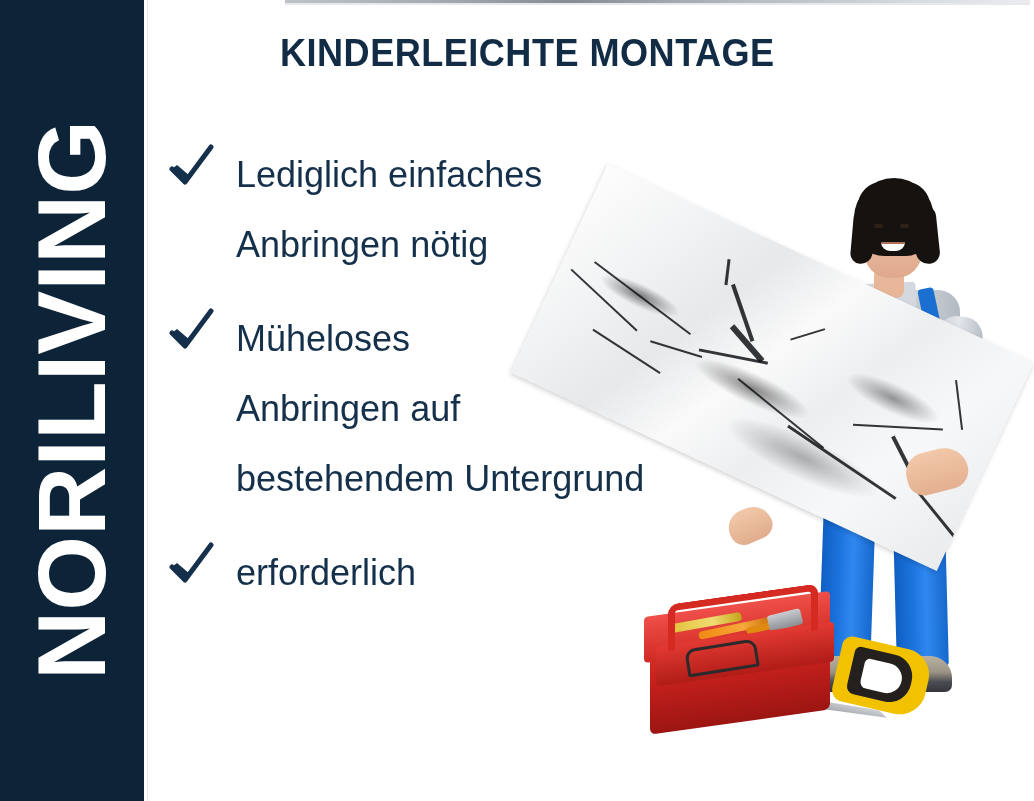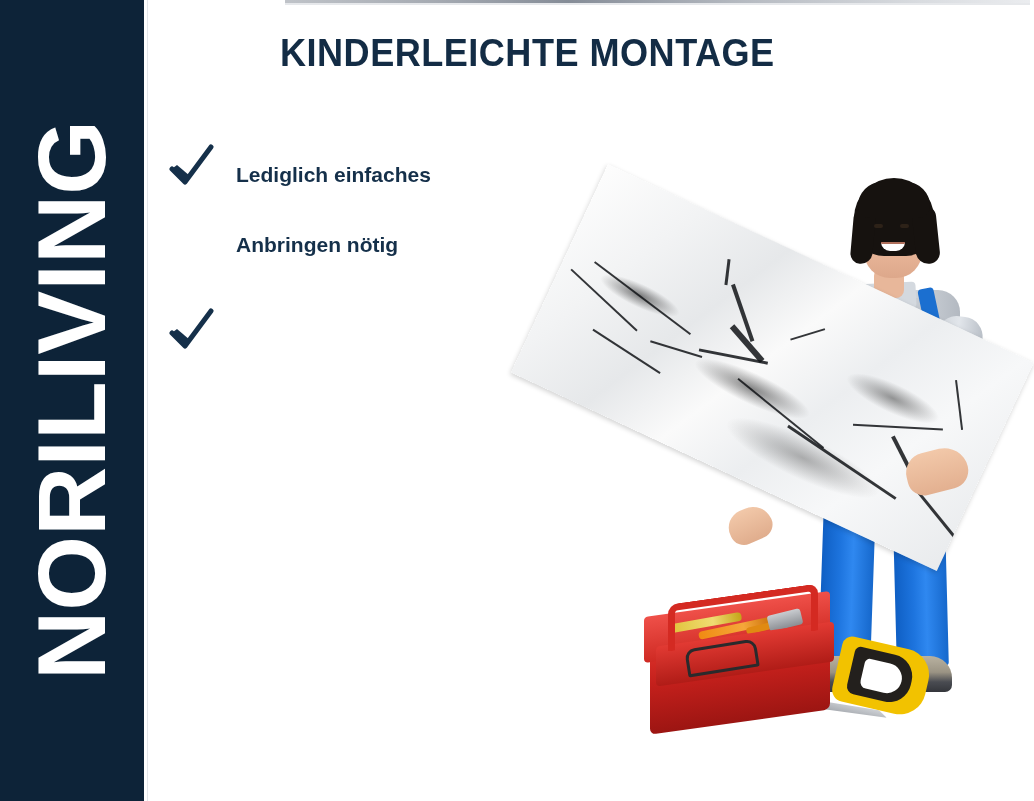--- a/index.html
+++ b/index.html
@@ -101,22 +101,22 @@
   }
   .tick {
     position: absolute;
     left: 0;
     top: 4px;
     width: 46px;
     height: 46px;
   }
   .bullet-text {
     margin-left: 68px;
-    font-size: 21px;
-    font-weight: 700;
+    font-size: 36px;
+    font-weight: 400;
     color: #15304a;
     line-height: 70px;
     font-family: "Liberation Sans", sans-serif;
   }
   .bullet-line { display: block; white-space: nowrap; }
 
   
   .photo {
     position: absolute;
     left: 600px;
@@ -348,29 +348,43 @@
           <path d="M4 25 L17 38 L43 3" fill="none" stroke="#15304a" stroke-width="5" stroke-linecap="round" stroke-linejoin="round"></path>
           <path d="M5 24 L17 39 L22 32 L9 21 Z" fill="#15304a"></path>
         </svg>
       </span>
       <div class="bullet-text">
         <span class="bullet-line">Lediglich einfaches</span>
         <span class="bullet-line">Anbringen nötig</span>
       </div>
     </div>
 
+    <div class="bullet" style="margin-bottom:24px;">
+      <span class="tick">
+        <svg viewBox="0 0 46 46" width="46" height="46" aria-hidden="true">
+          <path d="M4 25 L17 38 L43 3" fill="none" stroke="#15304a" stroke-width="5" stroke-linecap="round" stroke-linejoin="round"></path>
+          <path d="M5 24 L17 39 L22 32 L9 21 Z" fill="#15304a"></path>
+        </svg>
+      </span>
+      <div class="bullet-text">
+        <span class="bullet-line">Müheloses</span>
+        <span class="bullet-line">Anbringen auf</span>
+        <span class="bullet-line">bestehendem Untergrund</span>
+      </div>
+    </div>
 
     <div class="bullet">
       <span class="tick">
         <svg viewBox="0 0 46 46" width="46" height="46" aria-hidden="true">
           <path d="M4 25 L17 38 L43 3" fill="none" stroke="#15304a" stroke-width="5" stroke-linecap="round" stroke-linejoin="round"></path>
           <path d="M5 24 L17 39 L22 32 L9 21 Z" fill="#15304a"></path>
         </svg>
       </span>
       <div class="bullet-text">
+        <span class="bullet-line">erforderlich</span>
       </div>
     </div>
 
   </div>
 
   <div class="photo">
 
     <div class="person">
       <div class="legs">
         <div class="leg l"></div>

